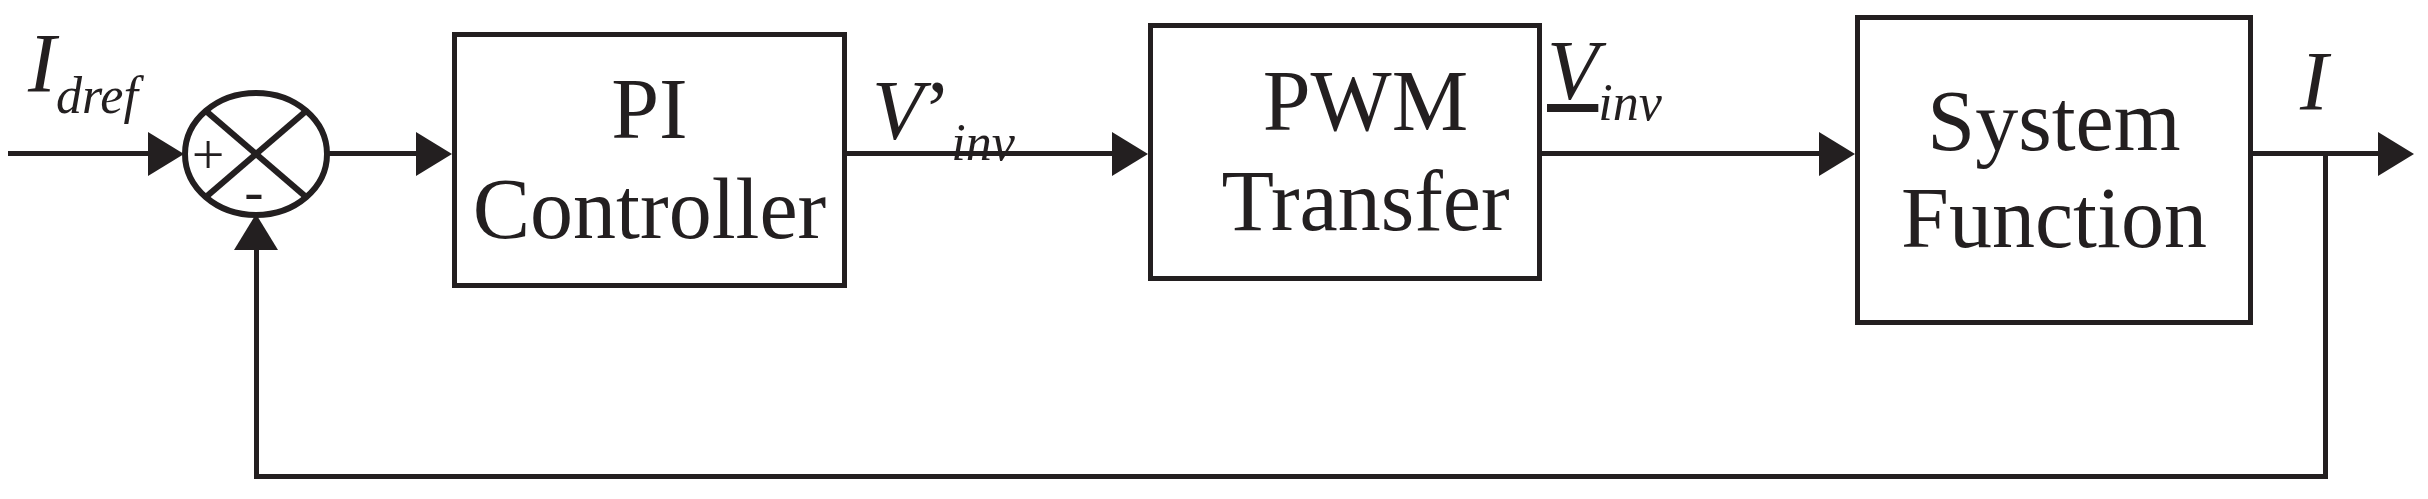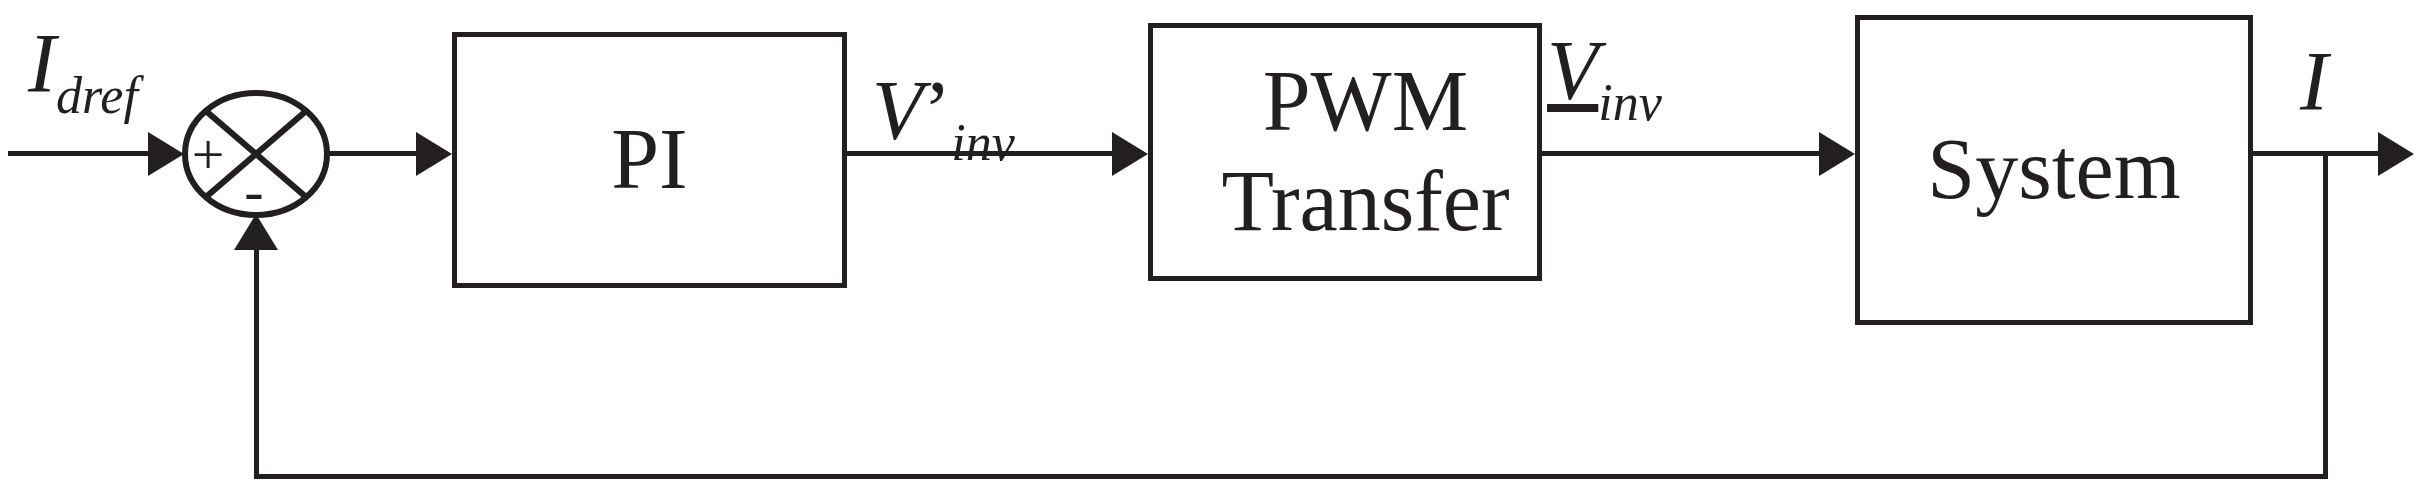--- a/index.html
+++ b/index.html
@@ -62,20 +62,21 @@
     <line x1="129.2" y1="23.9" x2="28.8" y2="110.1"></line>
     <text x="31" y="67">+</text>
     <text x="77" y="103">-</text>
   </svg>
 
   <div class="line" style="left:327px; top:151px; width:93px; height:5px;"></div>
   <div class="arrow right" style="left:416px; top:132px;"></div>
 
   <div class="block" style="left:452px; top:32px; width:395px; height:256px;">
     <div>PI</div>
+    <div>Controller</div>
   </div>
 
   <div class="siglabel" style="left:872px; top:41px;margin-top:28px;">
     <span>V</span><span class="prime">’</span><span class="sub">inv</span>
   </div>
 
   <div class="line" style="left:845px; top:151px; width:270px; height:5px;"></div>
   <div class="arrow right" style="left:1112px; top:132px;"></div>
 
   <div class="block" style="left:1148px; top:23px; width:394px; height:258px;padding-left:41px;">
@@ -85,20 +86,21 @@
 
   <div class="siglabel" style="left:1547px; top:29px;text-decoration:underline;">
     <span>V</span><span class="sub">inv</span>
   </div>
 
   <div class="line" style="left:1540px; top:151px; width:282px; height:5px;"></div>
   <div class="arrow right" style="left:1819px; top:132px;"></div>
 
   <div class="block" style="left:1855px; top:15px; width:398px; height:310px; line-height:1.13;text-align:center;">
     <div>System</div>
+    <div>Function</div>
   </div>
 
   <div class="line" style="left:2251px; top:151px; width:130px; height:5px;"></div>
   <div class="arrow right" style="left:2378px; top:132px;"></div>
 
   <div class="siglabel" style="left:2300px; top:40px;">
     <span>I</span>
   </div>
 
   <div class="line" style="left:2323px; top:153px; width:5px; height:326px;"></div>

